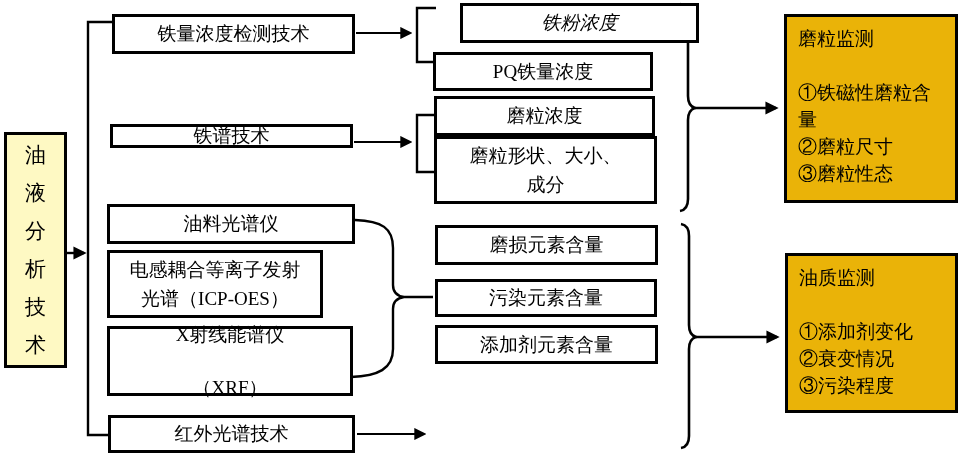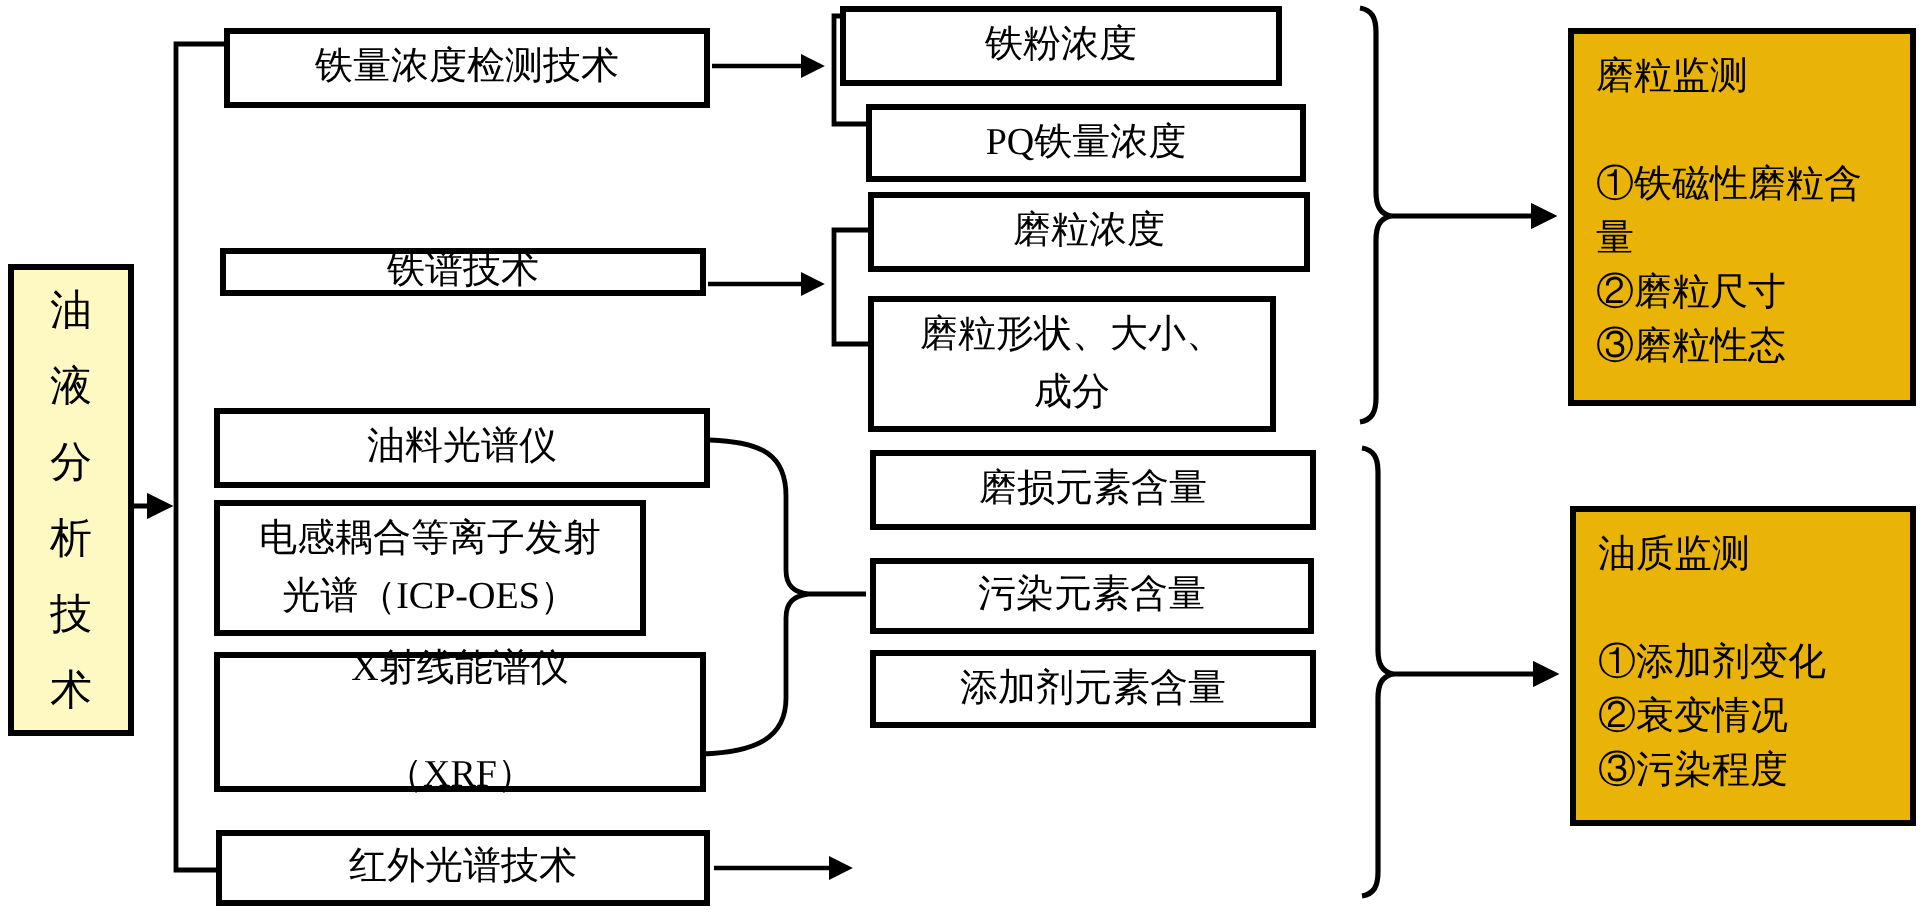--- a/index.html
+++ b/index.html
@@ -78,24 +78,24 @@
   <div class="box multi" style="left:107px; top:250px; width:216px; height:68px;">
       <div class="line">电感耦合等离子发射</div>
       <div class="line">光谱（ICP-OES）</div>
     </div>
   <div class="box multi" style="left:107px; top:326px; width:246px; height:70px;gap:24px;">
       <div class="line">X射线能谱仪</div>
       <div class="line">（XRF）</div>
     </div>
   <div class="box" style="left:108px; top:415px; width:247px; height:38px;">红外光谱技术</div>
 
-  <div class="box" style="left:420px; top:3px; width:221px; height:40px;">铁粉浓度</div>
+  <div class="box" style="left:460px; top:3px; width:239px; height:40px;font-style:italic;">铁粉浓度</div>
   <div class="box" style="left:433px; top:52px; width:220px; height:39px;">PQ铁量浓度</div>
   <div class="box" style="left:434px; top:96px; width:221px; height:40px;">磨粒浓度</div>
-  <div class="box multi" style="left:434px; top:148px; width:204px; height:68px;">
+  <div class="box multi" style="left:434px; top:136px; width:223px; height:68px;">
       <div class="line">磨粒形状、大小、</div>
       <div class="line">成分</div>
     </div>
   <div class="box" style="left:435px; top:225px; width:223px; height:40px;">磨损元素含量</div>
   <div class="box" style="left:435px; top:279px; width:222px; height:38px;">污染元素含量</div>
   <div class="box" style="left:435px; top:325px; width:223px; height:39px;">添加剂元素含量</div>
   <div class="box" style="left:435px; top:414px; width:258px; height:39px;margin-top:48px;">氧化老化等</div>
 
   <div class="panel" style="left:784px; top:14px; width:174px; height:189px;">
       <div class="line">磨粒监测</div>

